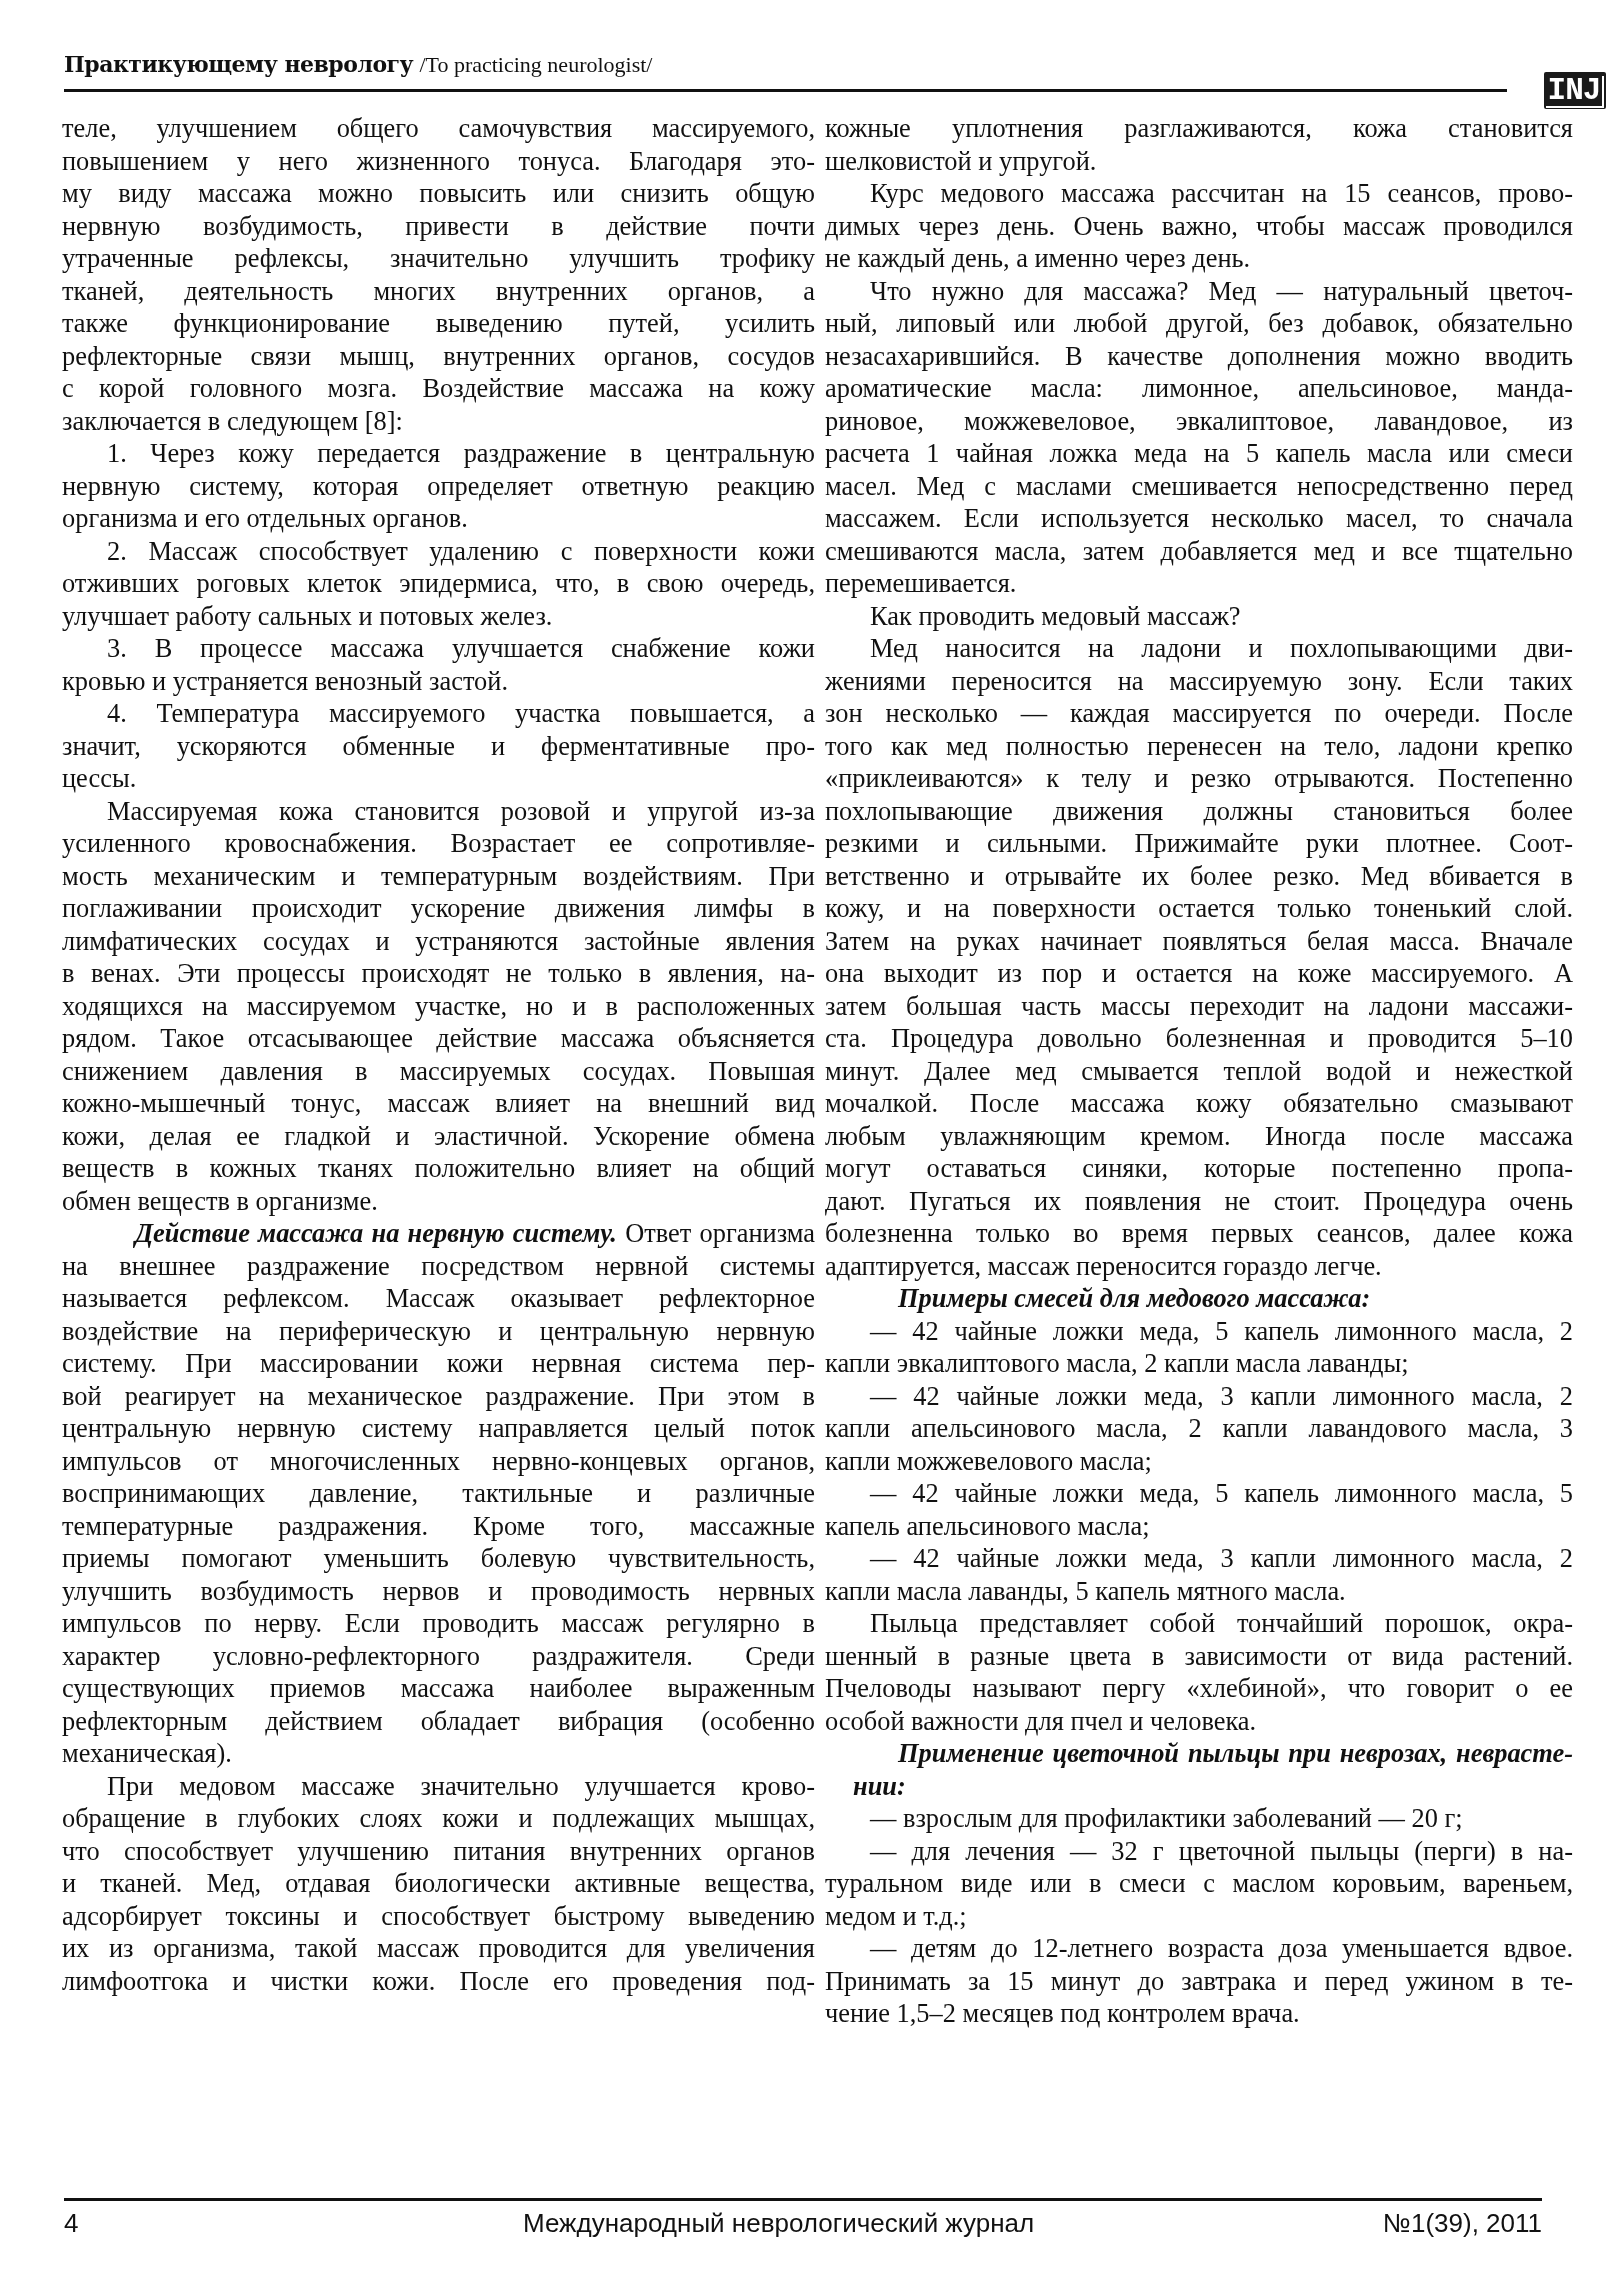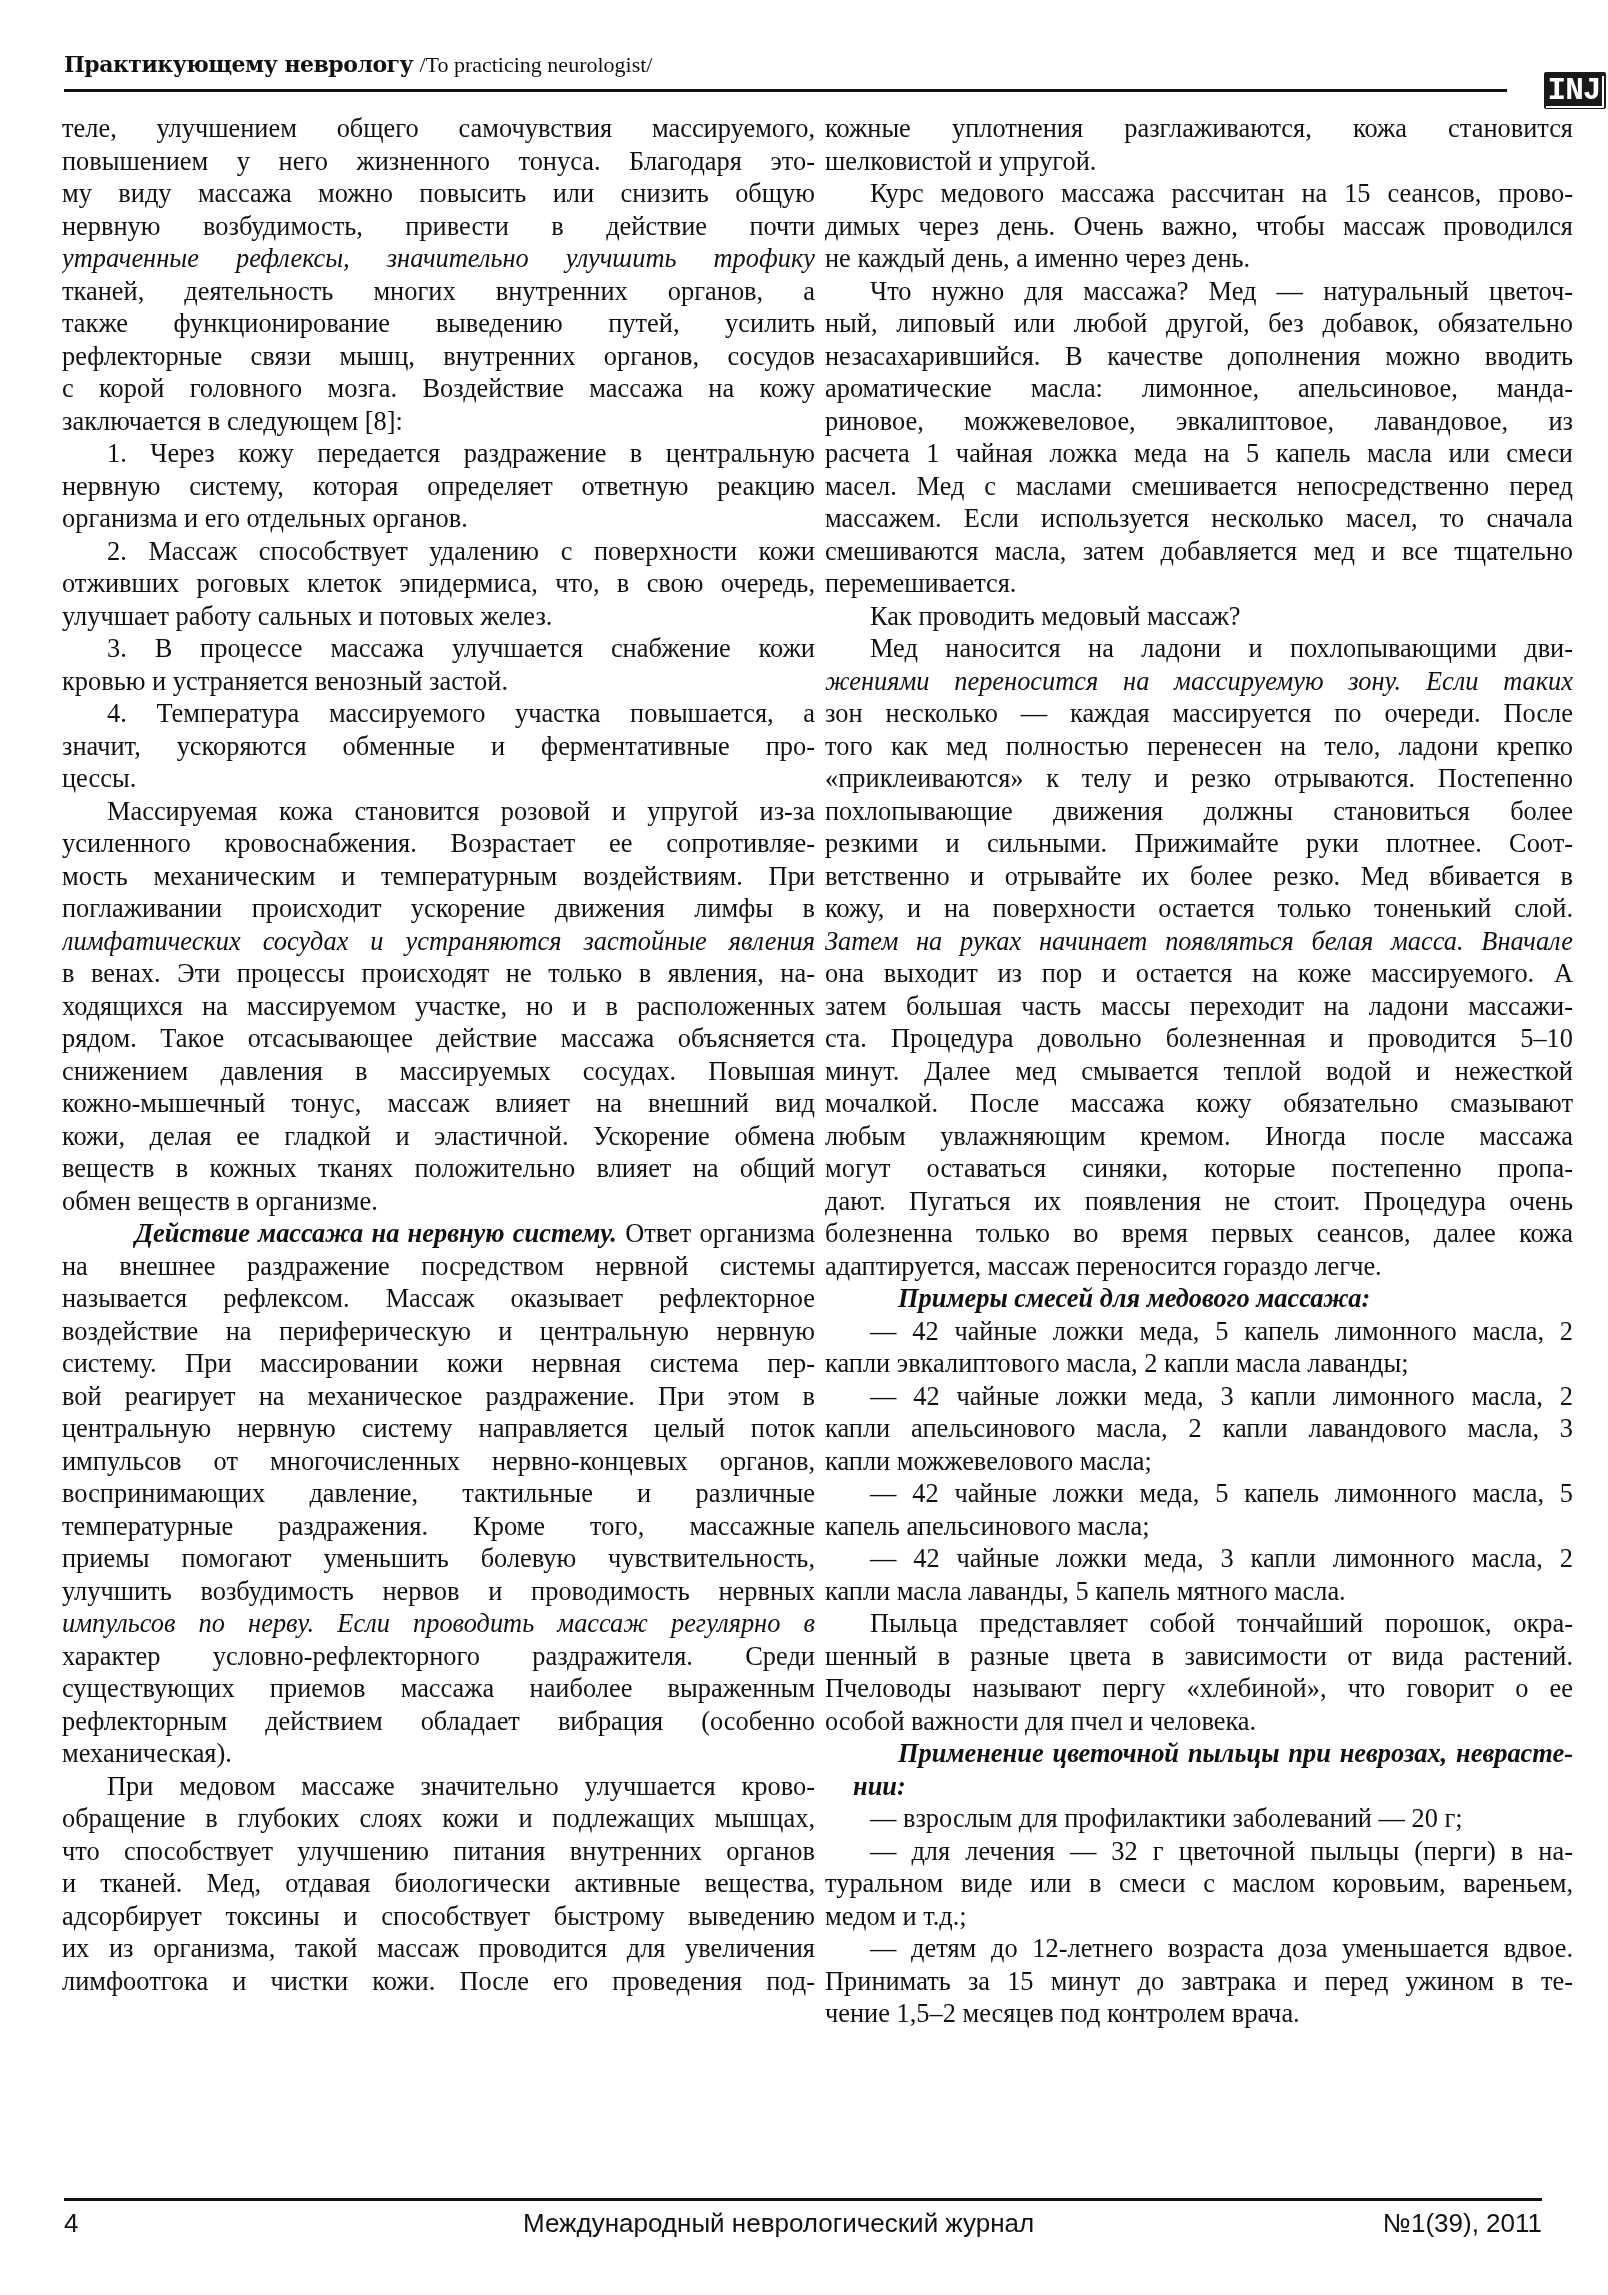--- a/index.html
+++ b/index.html
@@ -13,21 +13,21 @@
   .logo { position: absolute; left: 1443px; top: 25px; width: 62px; height: 37px; background: #1a1a1a;
           color: #fff; font-family: Liberation Mono, monospace; font-weight: bold; font-size: 31px;
           line-height: 37px; text-align: center; letter-spacing: -1px; border-radius: 2px; margin-left: 37px; }
   .logo span { display: inline-block; border: 2px solid #fff; border-top: none; border-left: none;
                line-height: 30px; padding: 0 2px; color:#fff; }
   .col { position: absolute; top: 112px; width: 753px; font-size: 26.4px; line-height: 32.5px;
          text-align: justify; }
   .col.left { left: 62px; }
   .col.right { left: 825px; width: 748px; }
   .ind { text-indent: 45px; }
-  .it { font-style: italic; }
+  .it { }
   .bi { font-style: italic; font-weight: bold; margin-left: 28px; }
   .line { display: block; text-align-last: justify; white-space: nowrap; overflow: hidden; }
   .line.last { text-align-last: left; }
   .footer-rule { position: absolute; left: 64px; top: 2198px; width: 1478px; height: 2.5px; background: #111; }
   .footer { position: absolute; top: 2208px; left: 64px; width: 1478px; height: 40px;
             font-family: "Liberation Sans", sans-serif; font-size: 26px; }
   .footer .page-num { position: absolute; left: 0; top: 0; }
   .footer .journal { position: absolute; left: 459px; top: 0; }
   .footer .issue { position: absolute; right: 0; top: 0; margin-left: 20px; }
 </style>

